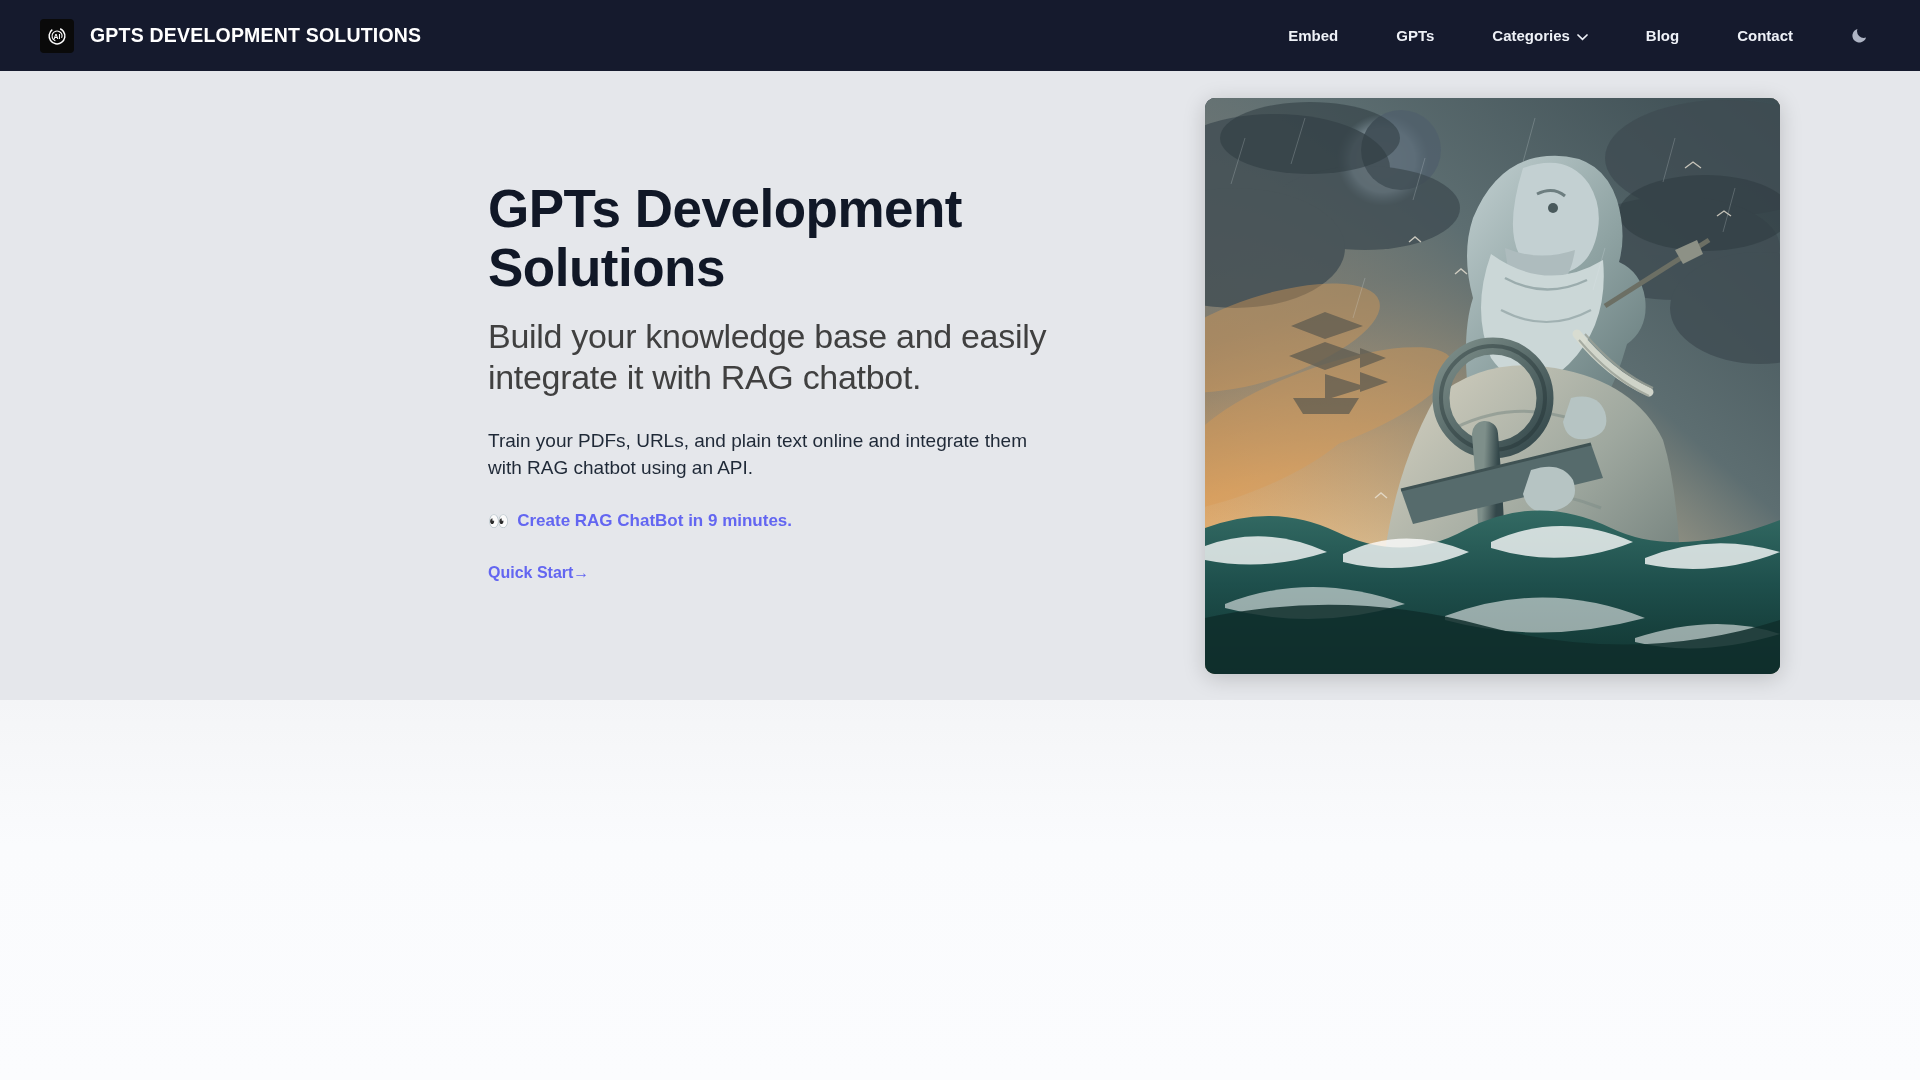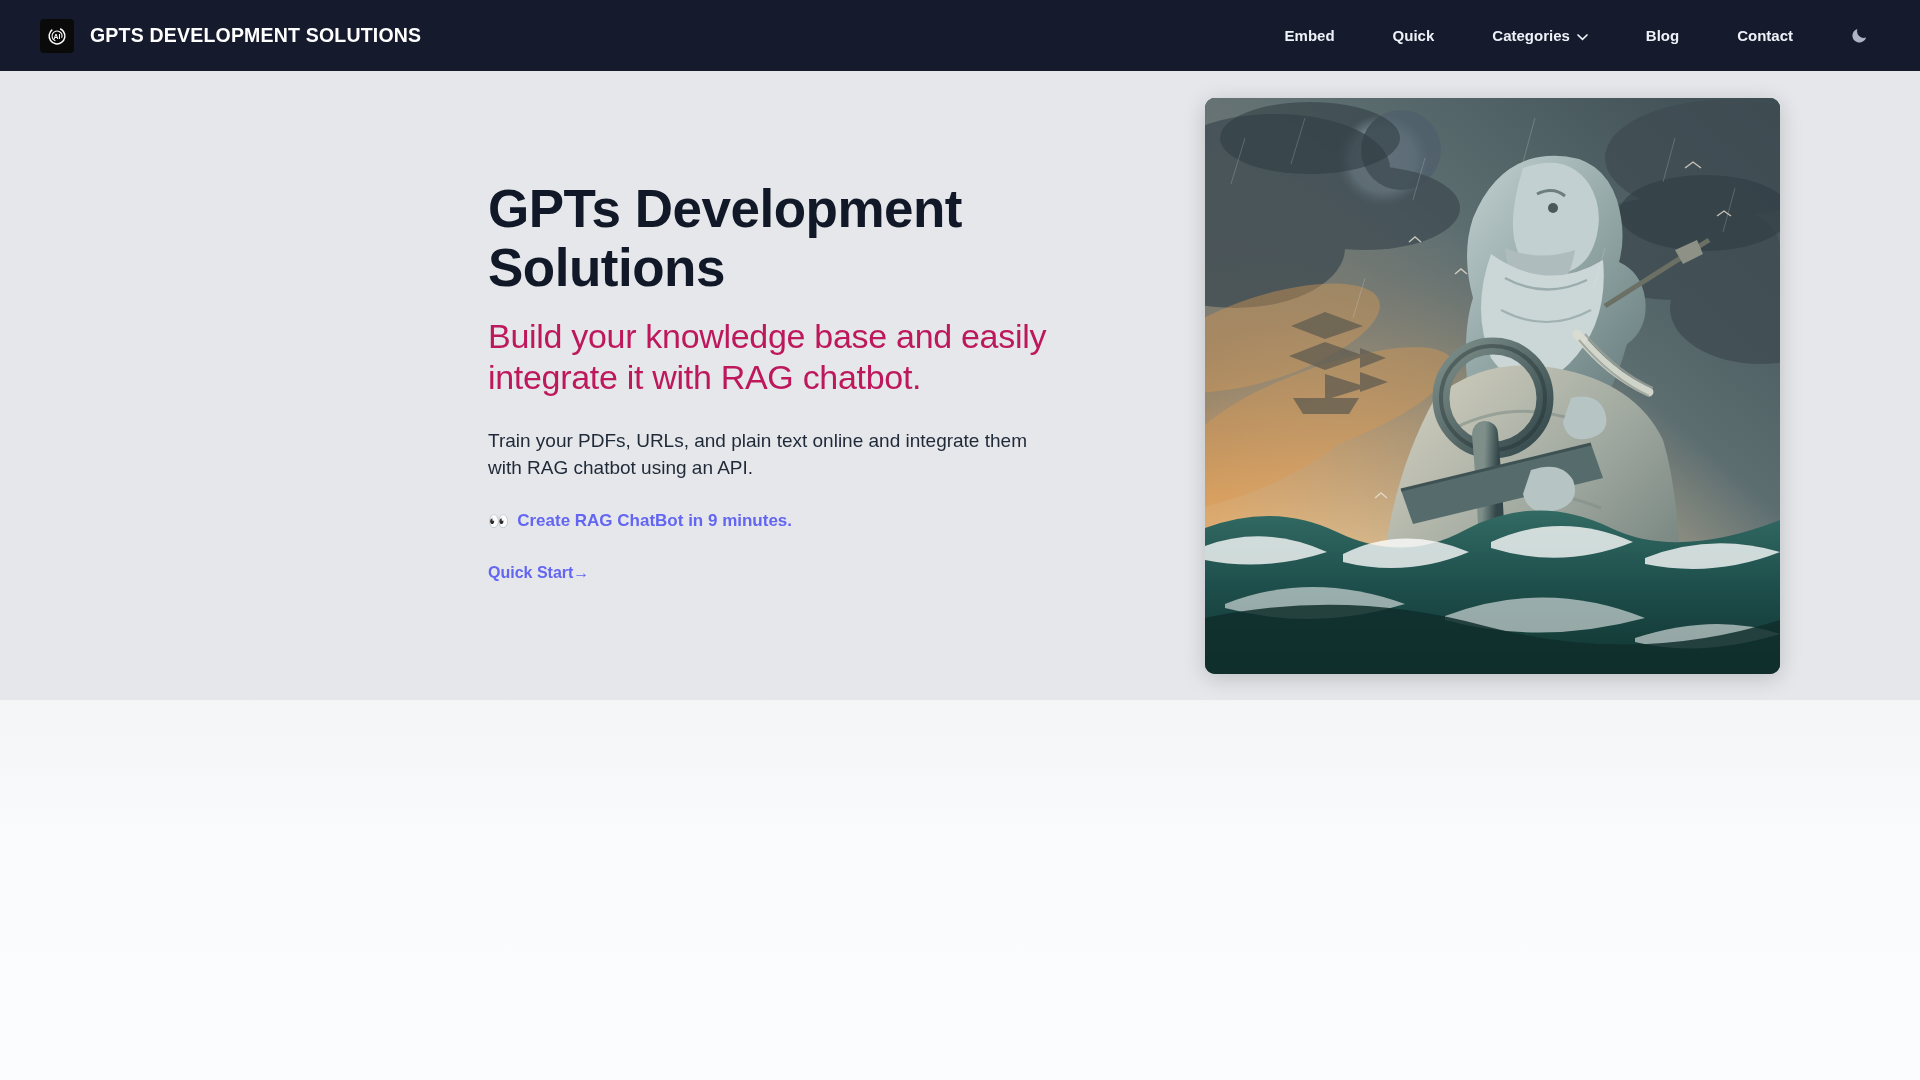--- a/index.html
+++ b/index.html
@@ -82,21 +82,21 @@
     line-height: 1.12;
     font-weight: bold;
     color: #111827;
     letter-spacing: -0.5px;
     margin-bottom: 18px;
   }
   .hero-h2 {
     font-size: 34px;
     line-height: 1.22;
     font-weight: normal;
-    color: #be185d;
+    color: #404040;
     letter-spacing: -0.3px;
     margin-bottom: 28px;
     max-width: 580px;
   }
   .hero-p {
     font-size: 19px;
     line-height: 1.45;
     color: #1f2937;
     max-width: 565px;
     margin-bottom: 29px;
@@ -159,21 +159,21 @@
       </svg>
     </div>
     <div class="brand-title">GPTS DEVELOPMENT SOLUTIONS</div>
   </div>
 
   <div class="nav-links">
     <div class="nav-link">
       <span>Embed</span>
     </div>
     <div class="nav-link">
-      <span>Quick</span>
+      <span>GPTs</span>
     </div>
     <div class="nav-link">
       <span>Categories</span>
       <span class="chevron">
         <svg width="11" height="7" viewBox="0 0 11 7" aria-hidden="true">
           <path d="M1 1l4.5 4.4L10 1" fill="none" stroke="#eef1f7" stroke-width="1.7" stroke-linecap="round"></path>
         </svg>
       </span>
     </div>
     <div class="nav-link">

